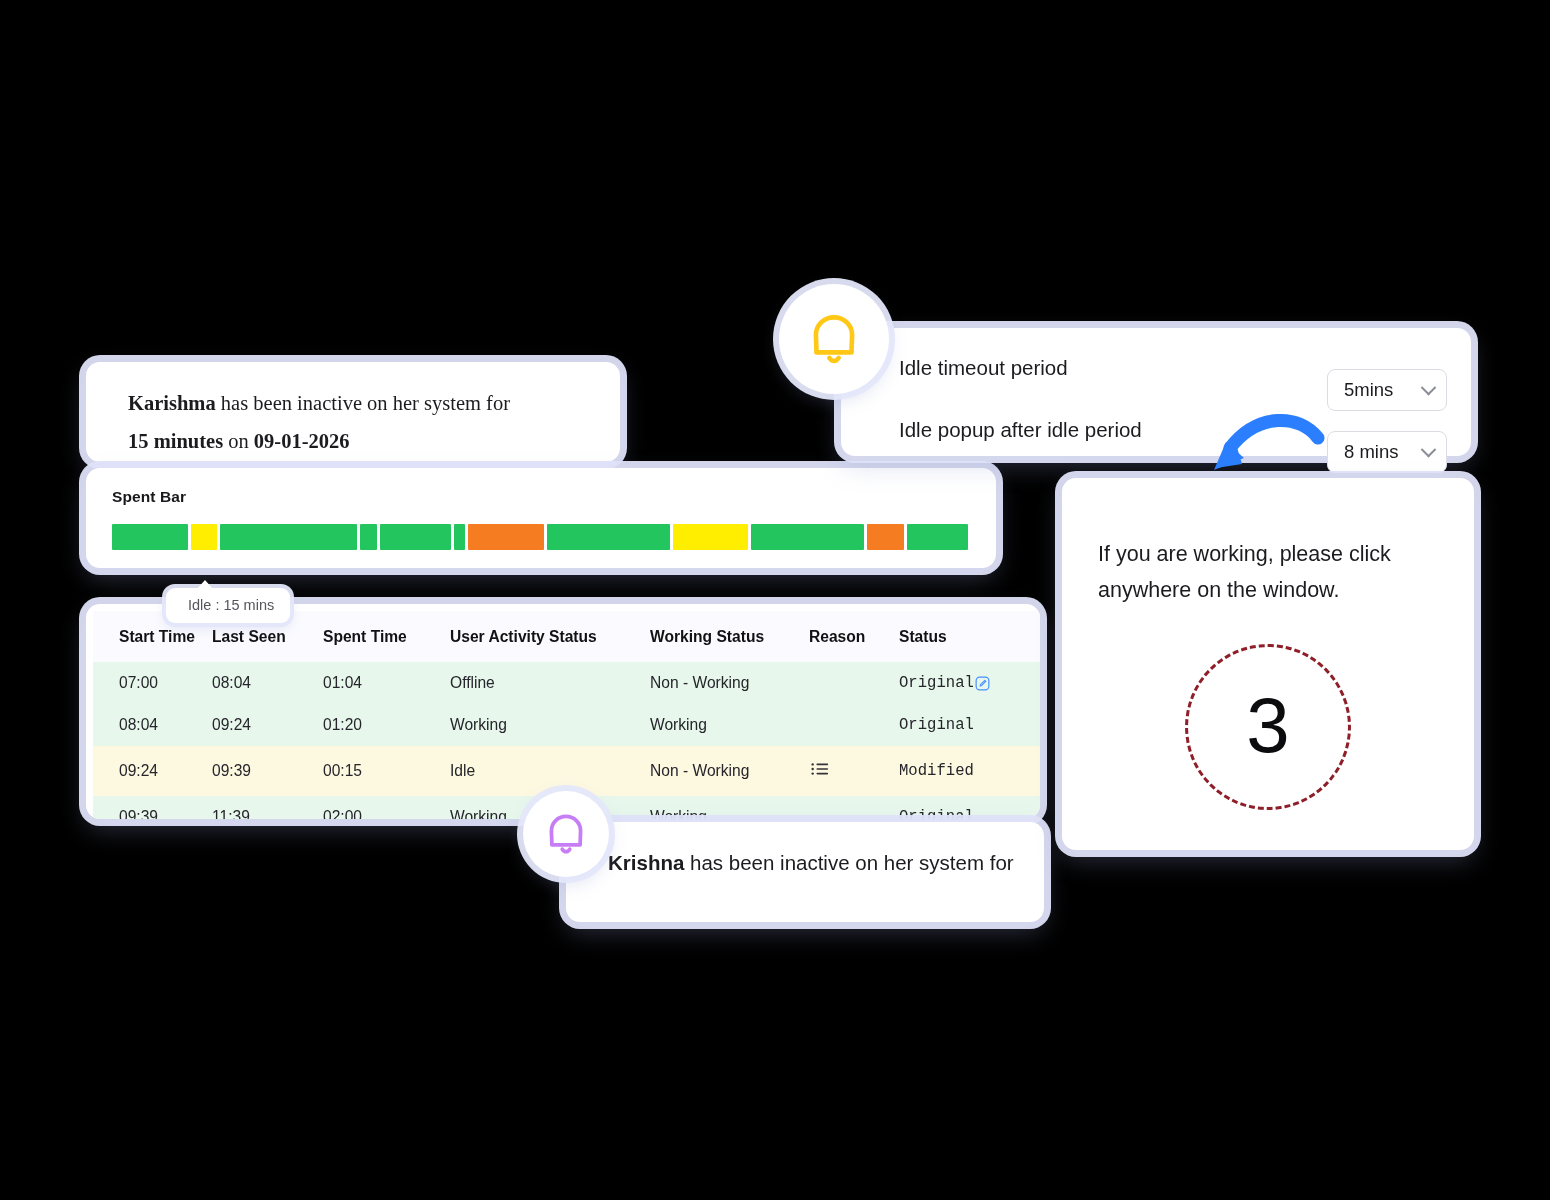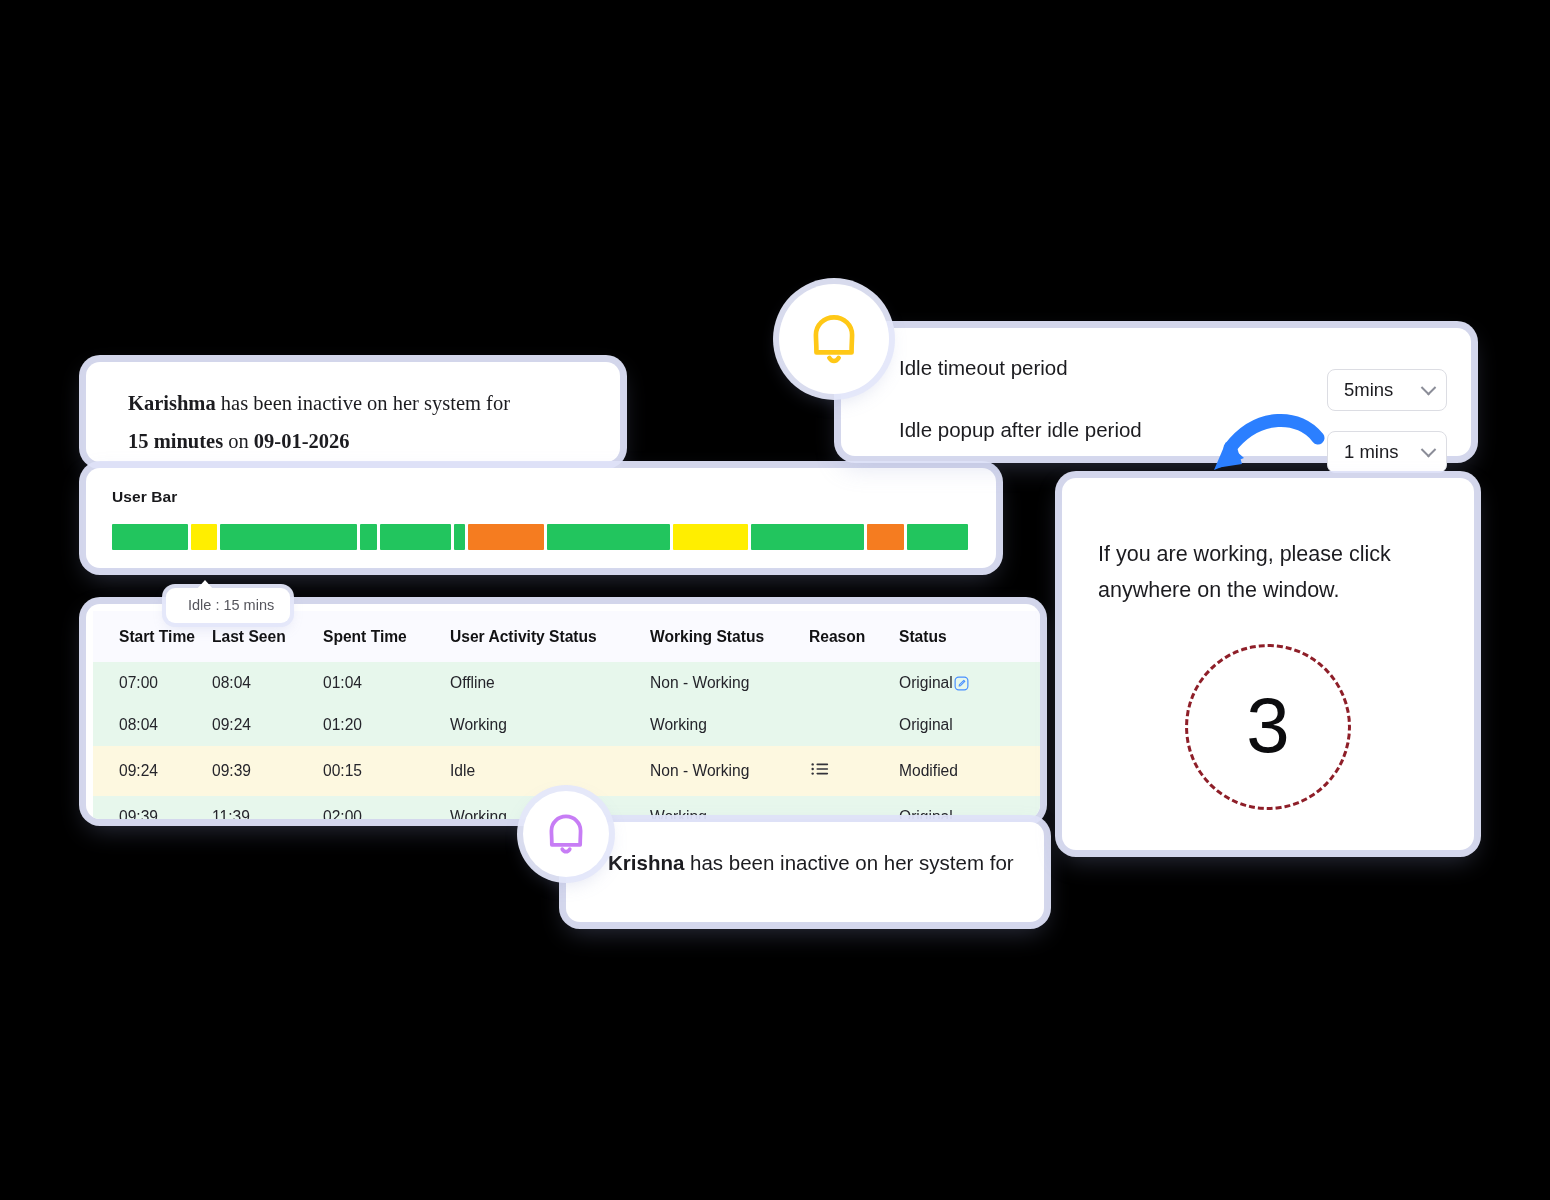--- a/index.html
+++ b/index.html
@@ -115,21 +115,21 @@
   }
   tr.row-green td { background: #e7f7ec; }
   tr.row-yellow td { background: #fdf8e0; }
   #activity-table th:nth-child(1), #activity-table td:nth-child(1) { width: 119px; padding-left: 26px; }
   #activity-table th:nth-child(2), #activity-table td:nth-child(2) { width: 111px; }
   #activity-table th:nth-child(3), #activity-table td:nth-child(3) { width: 127px; }
   #activity-table th:nth-child(4), #activity-table td:nth-child(4) { width: 200px; }
   #activity-table th:nth-child(5), #activity-table td:nth-child(5) { width: 159px; }
   #activity-table th:nth-child(6), #activity-table td:nth-child(6) { width: 90px; }
   #activity-table th:nth-child(7), #activity-table td:nth-child(7) { width: 148px; }
-  .cell-flex { display: flex; align-items: center; gap: 0; }
+  .cell-flex { display: flex; align-items: center; gap: 0; font-family: Liberation Mono, monospace; }
   .edit-icon { flex: 0 0 auto; }
   .list-icon { display: inline-block; }
 
   
   #notif-krishna {
     left: 566px; top: 822px;
     width: 478px; height: 100px;
     padding: 22px 0 0 42px;
   }
 
@@ -242,21 +242,21 @@
   <div class="card" id="notif-karishma">
     <div class="notif-line">
       <b>Karishma</b><span> has been inactive on her system for</span>
     </div>
     <div class="notif-line">
       <b>15 minutes</b><span> on </span><b>09-01-2026</b>
     </div>
   </div>
 
   <div class="card" id="timebar-card">
-    <div id="timebar-title">User Bar</div>
+    <div id="timebar-title">Spent Bar</div>
     <div id="timebar-track">
         <div class="seg" style="width: 78px; background: rgb(34, 197, 94);"></div>
         <div class="seg" style="width: 26px; background: rgb(255, 238, 0);"></div>
         <div class="seg" style="width: 140px; background: rgb(34, 197, 94);"></div>
         <div class="seg" style="width: 18px; background: rgb(34, 197, 94);"></div>
         <div class="seg" style="width: 72px; background: rgb(34, 197, 94);"></div>
         <div class="seg" style="width: 11px; background: rgb(34, 197, 94);"></div>
         <div class="seg" style="width: 78px; background: rgb(245, 124, 32);"></div>
         <div class="seg" style="width: 126px; background: rgb(34, 197, 94);"></div>
         <div class="seg" style="width: 76px; background: rgb(255, 238, 0);"></div>
@@ -373,21 +373,21 @@
     <div class="setting-row" id="setting-row-1">
       <span class="setting-label">Idle timeout period</span>
       <div class="dropdown">
         <span>5mins</span>
         <span class="chev"></span>
       </div>
     </div>
     <div class="setting-row" id="setting-row-2">
       <span class="setting-label">Idle popup after idle period</span>
       <div class="dropdown">
-        <span>1 mins</span>
+        <span>8 mins</span>
         <span class="chev"></span>
       </div>
     </div>
   </div>
 
   <svg id="blue-arrow" viewBox="0 0 130 92" fill="none">
     <path d="M122 30 C 104 6, 62 4, 34 40" stroke="#2b7fff" stroke-width="13" stroke-linecap="round" fill="none"></path>
     <path d="M18 62 L 48 50 L 30 34 Z" fill="#2b7fff"></path>
     <path d="M40 36 L 20 60 L 46 56 Z" fill="#2b7fff"></path>
   </svg>

